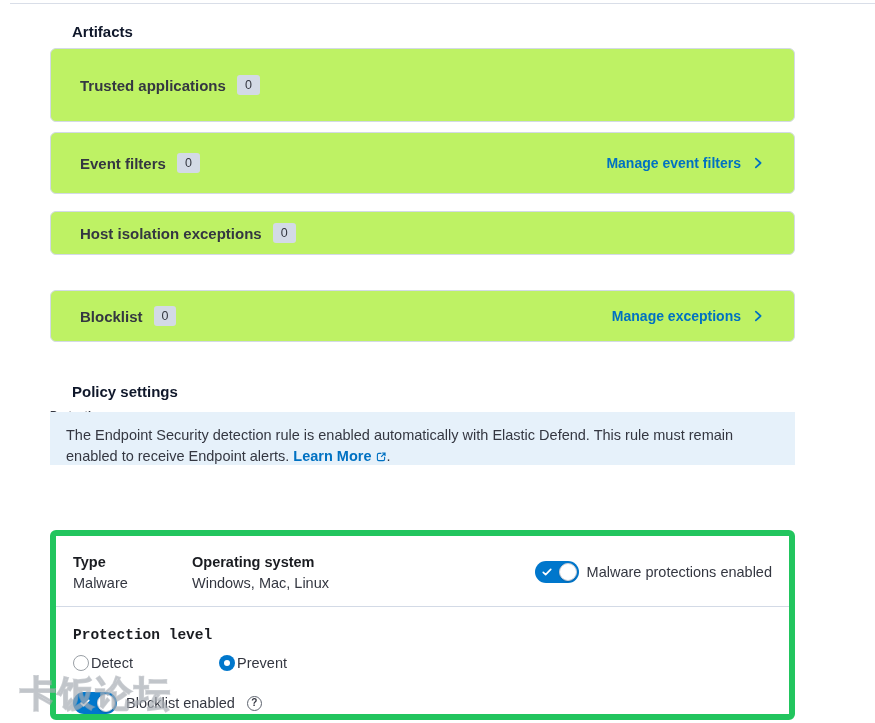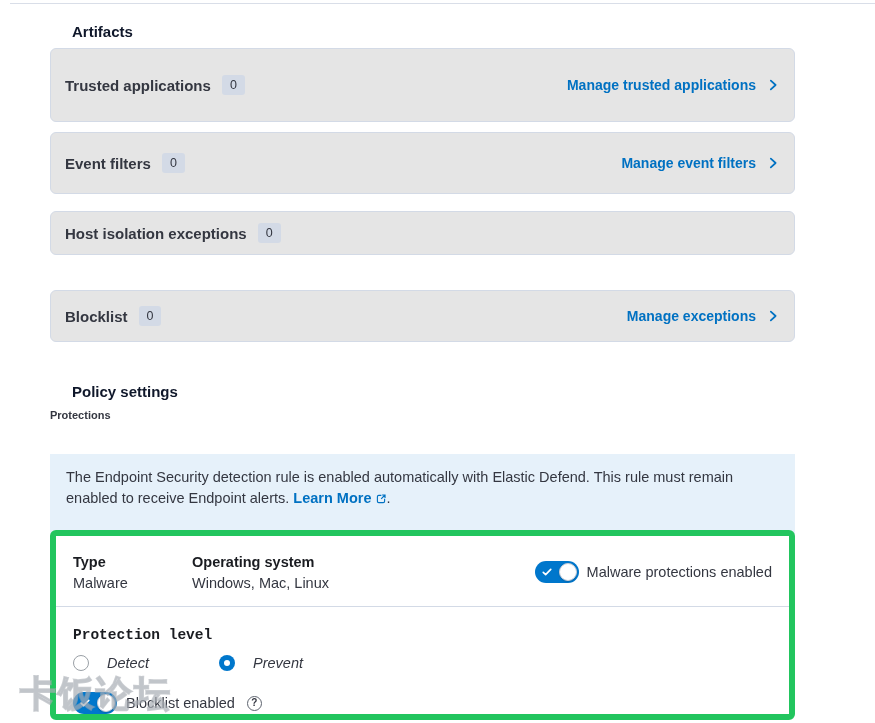--- a/index.html
+++ b/index.html
@@ -20,23 +20,23 @@
   #artifacts-heading { top:23px; }
   #policy-heading   { top:383px; }
   .sub-heading {
     position:absolute; left:50px; top:409px;
     font-size:11px; font-weight:700; color:#343741;
   }
 
   
   .artifact-card {
     position:absolute; left:50px; width:745px;
-    background:#e5e5e5; border:1px solid #d3dae6; border-radius:6px;
+    background:#bef264; border:1px solid #d3dae6; border-radius:6px;
     display:flex; align-items:center; justify-content:space-between;
-    padding:0 14px;
+    padding:0 29px;
   }
   #card-0 { top:48px;  height:74px; }
   #card-1 { top:132px; height:62px; }
   #card-2 { top:211px; height:44px; }
   #card-3 { top:290px; height:52px; }
   .card-title-wrap { display:flex; align-items:center; gap:11px; }
   .card-title { font-size:15px; font-weight:700; color:#343741; }
   .count-badge {
     background:#d3dae6; color:#343741; border-radius:3px;
     font-size:12.5px; font-weight:500; line-height:20px;
@@ -44,21 +44,21 @@
   }
   .manage-link {
     display:flex; align-items:center; gap:10px;
     color:#0071c2; font-size:14px; font-weight:700;
     text-decoration:none; cursor:pointer;
   }
   .chevron { width:14px; height:14px; display:block; }
 
   
   .callout {
-    position:absolute; left:50px; top:454px; width:745px; height:80px;
+    position:absolute; left:50px; top:412px; width:745px; height:53px;
     background:#e6f1fa; padding:13px 16px;
     font-size:14.5px; line-height:21px; color:#343741;
   }
   .callout a {
     color:#0071c2; font-weight:600; text-decoration:none; cursor:pointer;
     display:inline-flex; align-items:center; gap:3px;
   }
   .popout-icon { width:12px; height:12px; display:inline-block; }
 
   
@@ -88,21 +88,21 @@
   }
   .switch .thumb {
     position:absolute; right:2px; top:2px; width:18px; height:18px;
     border-radius:50%; background:#fff; border:1px solid #c9cdd6;
     box-shadow:0 1px 2px rgba(0,0,0,.15);
   }
 
   .pc-body { padding:20px 17px; }
   .level-label { font-size:14.5px; font-weight:700; color:#1a1c21;font-family:Liberation Mono, monospace; }
   .radio-row { margin-top:12px; display:flex; align-items:center; }
-  .radio-item { display:flex; align-items:flex-start; gap:18px; cursor:pointer;font-style:italic; }
+  .radio-item { display:flex; align-items:flex-start; gap:2px; cursor:pointer; }
   .radio-item.first { width:146px; }
   .radio { width:16px; height:16px; border-radius:50%; flex:none; position:relative; }
   .radio.off { background:#fff; border:1px solid #9aa0a6; }
   .radio.on  { background:#0077cc; }
   .radio.on::after {
     content:""; position:absolute; left:5px; top:5px; width:6px; height:6px;
     border-radius:50%; background:#fff;
   }
   .radio-label { font-size:14.5px; color:#343741; }
 
@@ -128,26 +128,20 @@
 
 <div class="top-rule"></div>
 
 <div id="artifacts-heading" class="section-heading">Artifacts</div>
 
 <div id="card-0" class="artifact-card">
   <div class="card-title-wrap">
     <span class="card-title">Trusted applications</span>
     <span class="count-badge">0</span>
   </div>
-  <a class="manage-link">
-    <span>Manage trusted applications</span>
-    <svg class="chevron" viewBox="0 0 16 16">
-      <path d="M5.5 3l5.5 5-5.5 5" fill="none" stroke="#0071c2" stroke-width="2" stroke-linecap="round" stroke-linejoin="round"></path>
-    </svg>
-  </a>
 </div>
 
 <div id="card-1" class="artifact-card">
   <div class="card-title-wrap">
     <span class="card-title">Event filters</span>
     <span class="count-badge">0</span>
   </div>
   <a class="manage-link">
     <span>Manage event filters</span>
     <svg class="chevron" viewBox="0 0 16 16">

